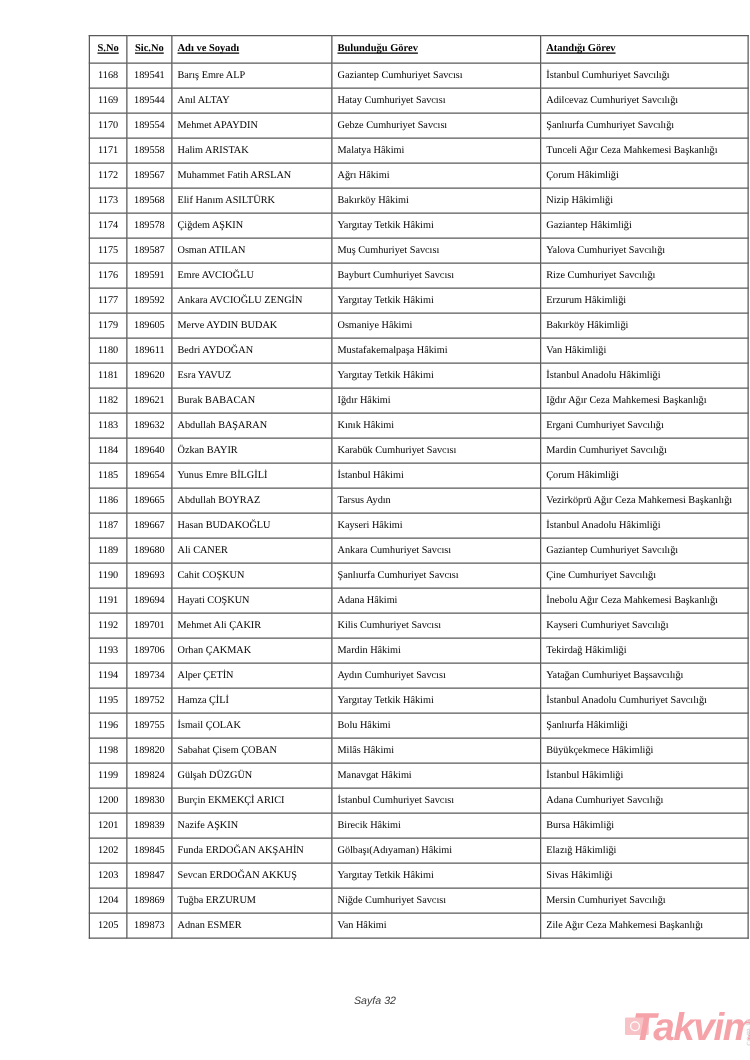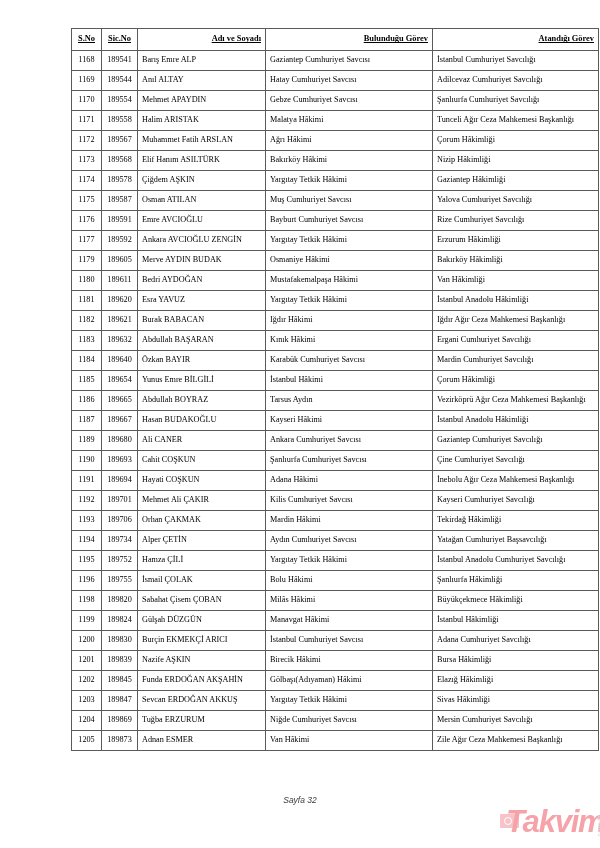--- a/index.html
+++ b/index.html
@@ -57,21 +57,21 @@
     white-space: nowrap;
     overflow: hidden;
   }
 
   table.roster thead th {
     font-weight: bold;
     text-decoration: underline;
     font-size: 8.4px;
     padding-top: 4px;
     padding-bottom: 5px;
-    text-align: right;
+    text-align: left;
   }
   table.roster thead th.th-sno,
   table.roster thead th.th-sicno {
     text-align: center;
     padding-left: 2px;
     padding-right: 2px;
   }
 
   table.roster td.cell-sno,
   table.roster td.cell-sicno {

